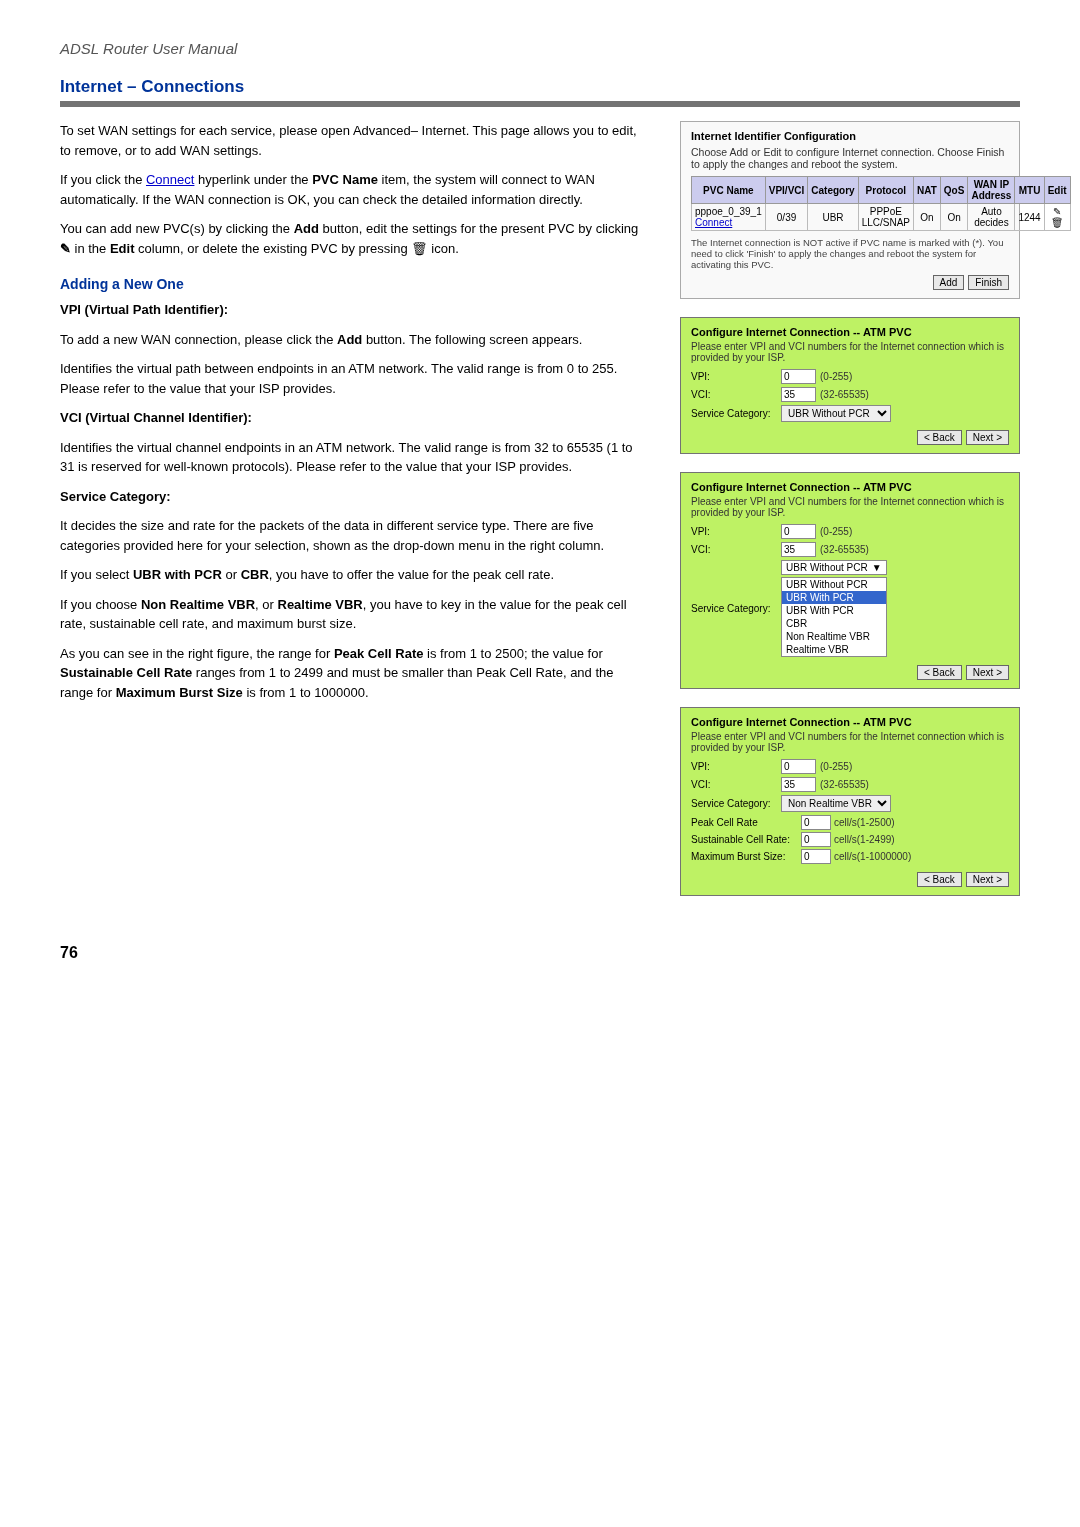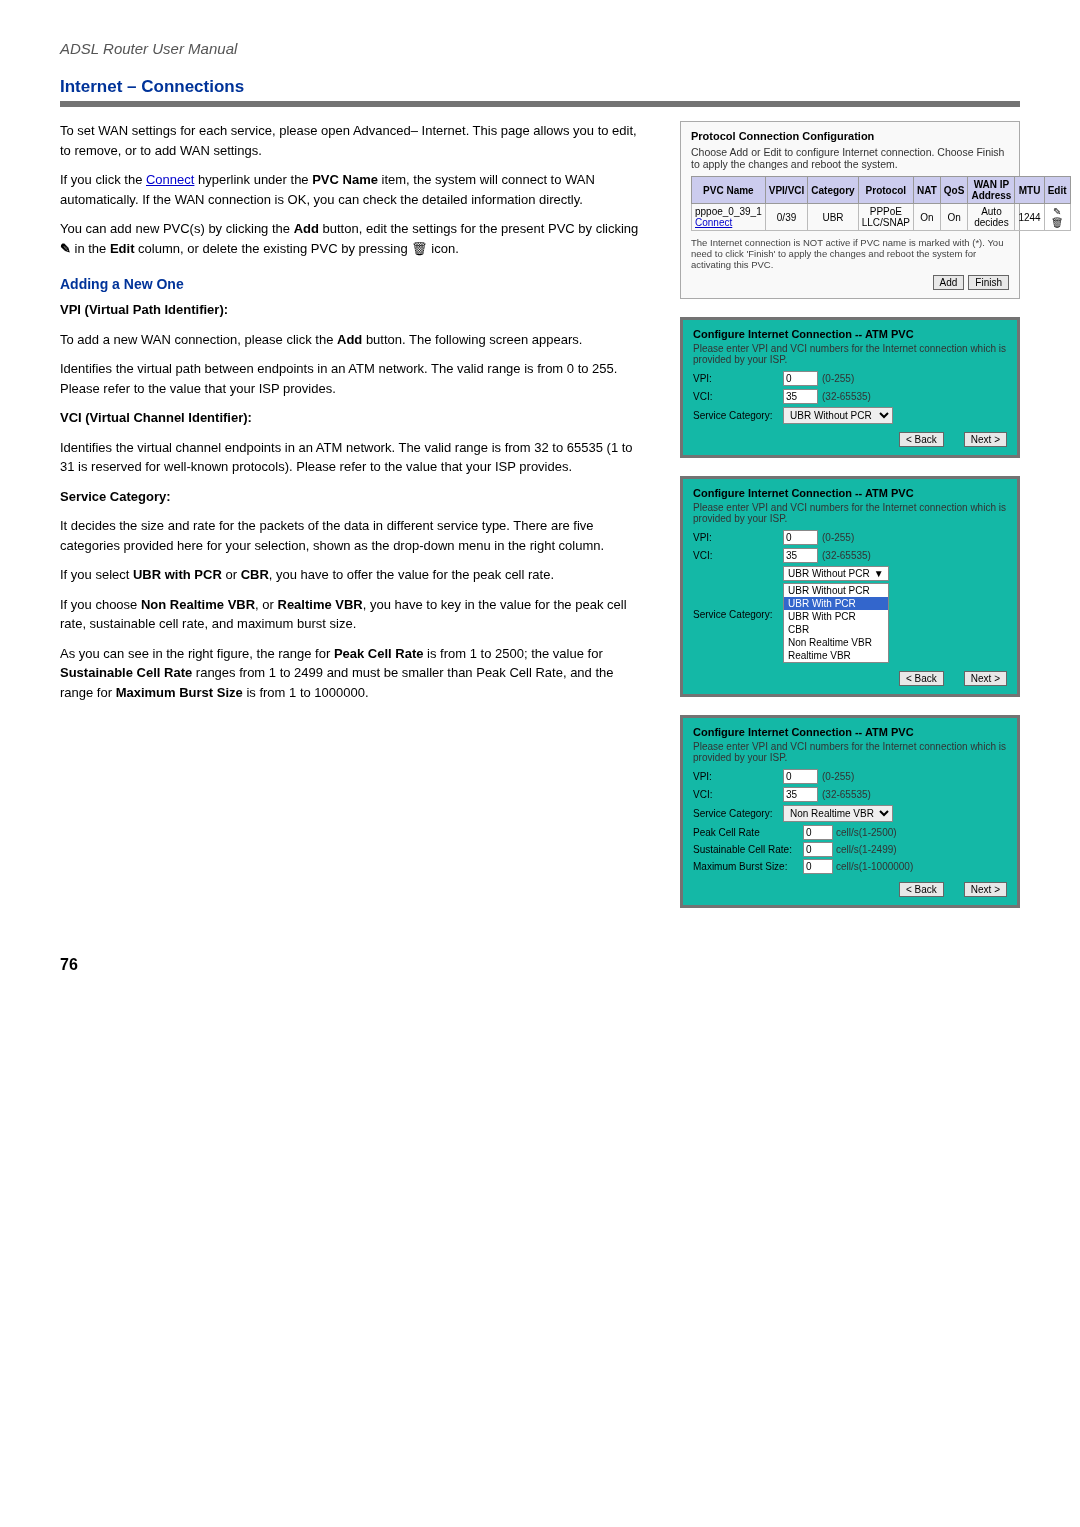--- a/index.html
+++ b/index.html
@@ -111,22 +111,22 @@
       cursor: pointer;
     }
     .btn-row {
       display: flex;
       justify-content: flex-end;
       gap: 4px;
     }
 
     
     .atm-panel {
-      border: 3px solid #737373;
-      background: #14b8a6;
+      border: 1px solid #737373;
+      background: #bef264;
       padding: 8px 10px;
       font-size: 10.5px;
       margin-bottom: 18px;
     }
     .atm-panel-title {
       font-weight: bold;
       font-size: 11px;
       margin-bottom: 3px;
     }
     .atm-panel-desc {
@@ -150,21 +150,21 @@
       padding: 1px 2px;
     }
     .atm-field-range {
       font-size: 10px;
       margin-left: 4px;
       color: #333;
     }
     .atm-nav-row {
       display: flex;
       justify-content: flex-end;
-      gap: 20px;
+      gap: 4px;
       margin-top: 8px;
     }
     .service-row {
       display: flex;
       align-items: center;
       margin-bottom: 3px;
     }
     .service-label {
       width: 90px;
       font-size: 10px;
@@ -265,21 +265,21 @@
     </p>
 
     <p>
       As you can see in the right figure, the range for <span class="bold">Peak Cell Rate</span> is from 1 to 2500; the value for <span class="bold">Sustainable Cell Rate</span> ranges from 1 to 2499 and must be smaller than Peak Cell Rate, and the range for <span class="bold">Maximum Burst Size</span> is from 1 to 1000000.
     </p>
   </div>
 
   <div class="right-col">
 
     <div class="config-panel">
-      <div class="config-panel-title">Protocol Connection Configuration</div>
+      <div class="config-panel-title">Internet Identifier Configuration</div>
       <div class="config-panel-desc">Choose Add or Edit to configure Internet connection. Choose Finish to apply the changes and reboot the system.</div>
       <table class="conn-table">
         <thead>
           <tr>
             <th>PVC Name</th>
             <th>VPI/VCI</th>
             <th>Category</th>
             <th>Protocol</th>
             <th>NAT</th>
             <th>QoS</th>

